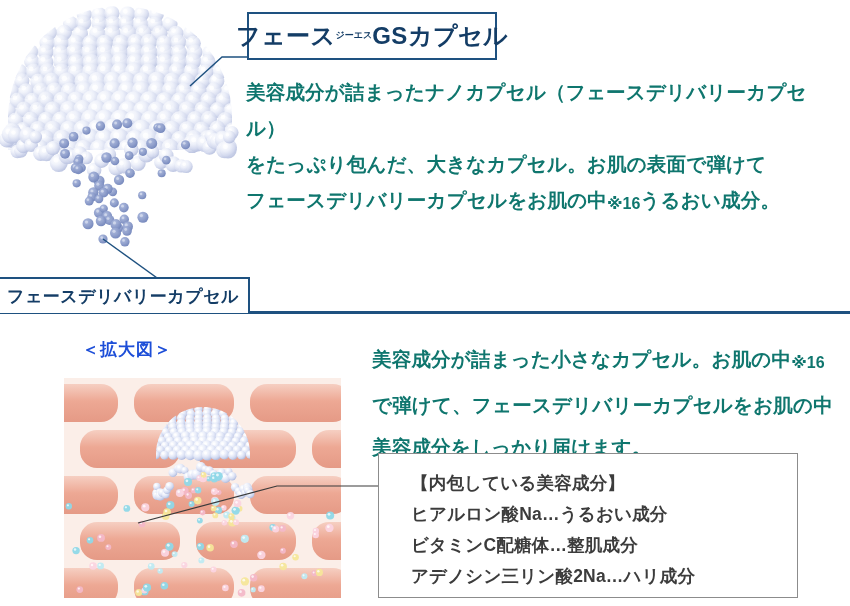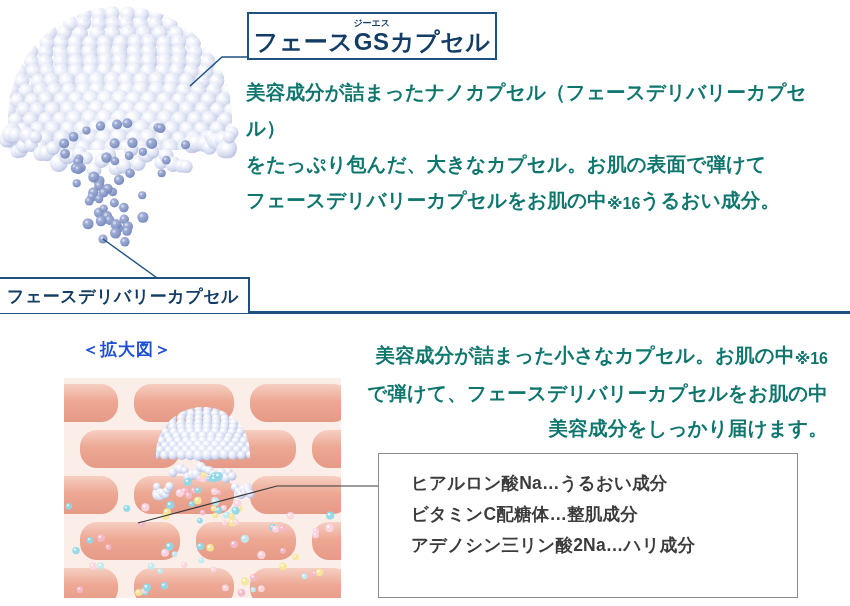--- a/index.html
+++ b/index.html
@@ -39,21 +39,21 @@
     font-size: 24px;
   }
   .title-inner {
     display: flex;
     align-items: flex-end;
     line-height: 1;
     white-space: nowrap;
   }
   .ruby-wrap {
     display: inline-flex;
-    flex-direction: column;
+    flex-direction: row;
     align-items: center;
     line-height: 1;
   }
   .ruby-text {
     font-size: 9px;
     font-weight: bold;
     letter-spacing: 0px;
     margin-bottom: 2px;
     color: #143d66;
   }
@@ -86,26 +86,25 @@
     letter-spacing: 0.2px;
   }
   #top-copy {
     left: 246px;
     top: 74px;
     width: 600px;
     font-size: 19.5px;
     line-height: 36px;
   }
   #mid-copy {
-    left: 358px;
+    left: 372px;
     top: 338px;
     width: 470px;
     font-size: 19.5px;
-    line-height: 35px;
-    text-align: right;
+    line-height: 42px;
   }
   .note {
     font-size: 16px;
     font-weight: bold;
     vertical-align: -2px;
     letter-spacing: 0;
   }
 
   #zoom-label {
     position: absolute;
@@ -1306,16 +1305,17 @@
 
 <div id="zoom-label">＜拡大図＞</div>
 
 <div id="mid-copy" class="body-copy">
   <div><span>美容成分が詰まった小さなカプセル。お肌の中</span><span class="note">※16</span></div>
   <div>で弾けて、フェースデリバリーカプセルをお肌の中</div>
   <div>美容成分をしっかり届けます。</div>
 </div>
 
 <div id="ingredient-box">
+  <div class="ingredient-line">【内包している美容成分】</div>
   <div class="ingredient-line">ヒアルロン酸Na…うるおい成分</div>
   <div class="ingredient-line">ビタミンC配糖体…整肌成分</div>
   <div class="ingredient-line">アデノシン三リン酸2Na…ハリ成分</div>
 </div>
 
 </body></html>

